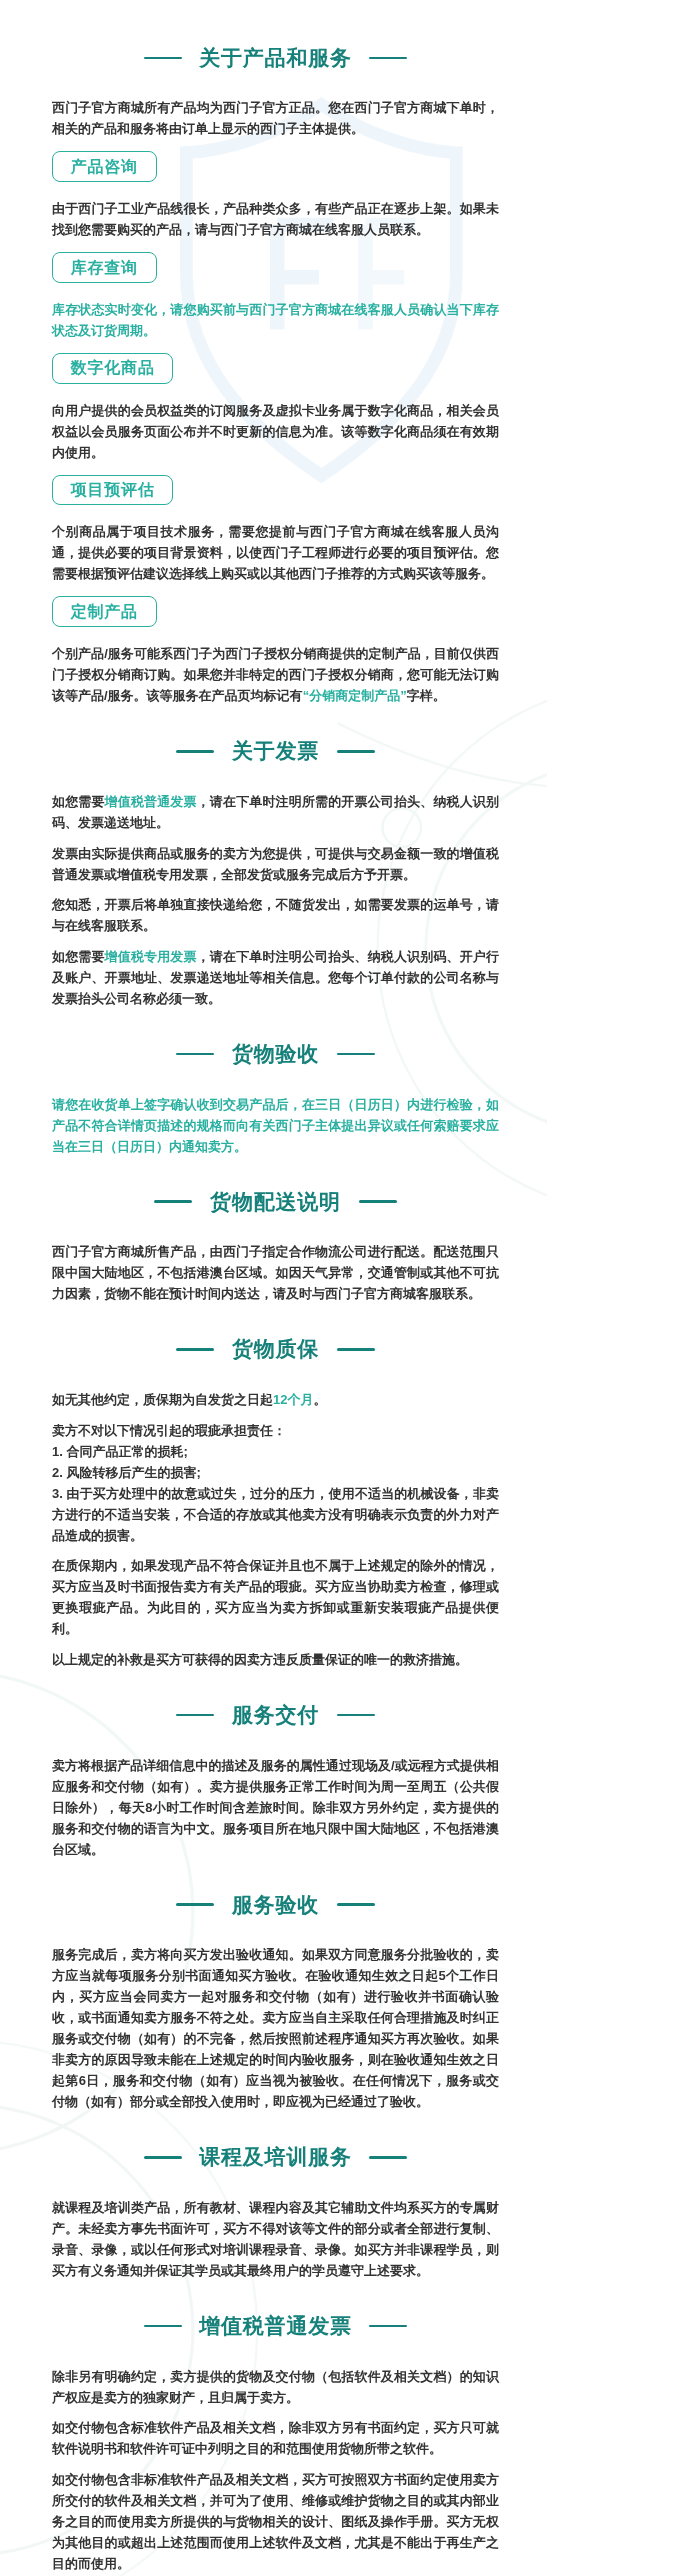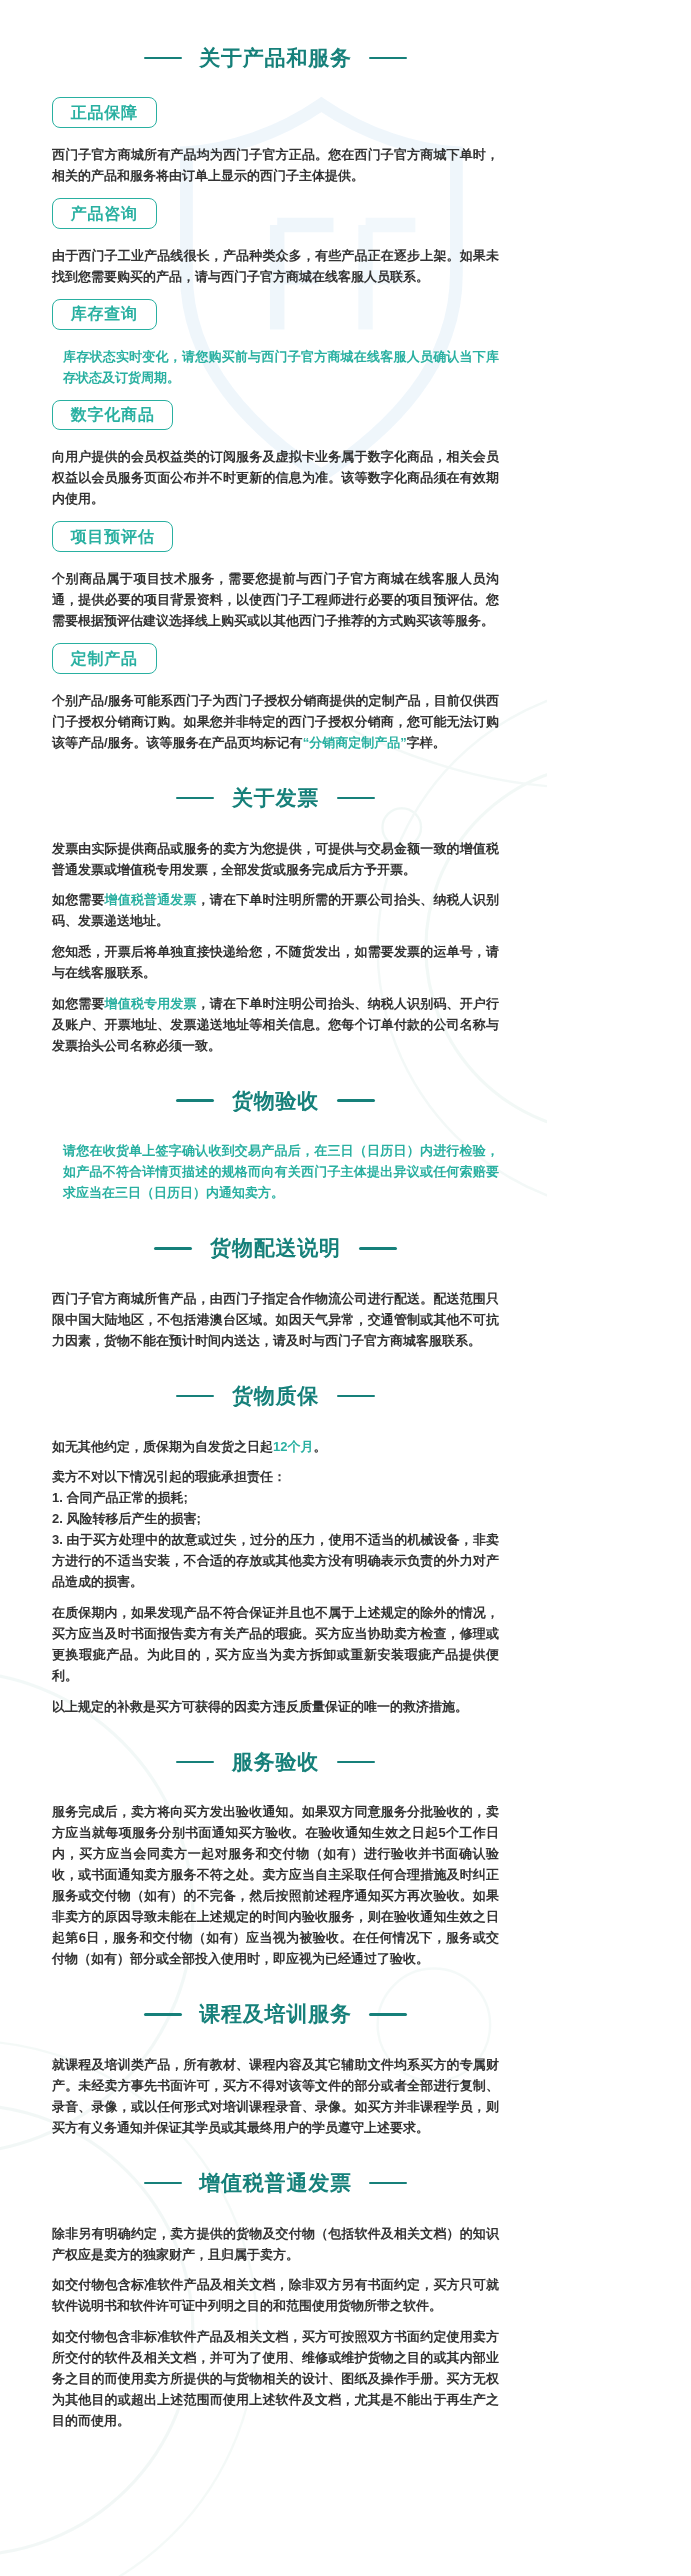--- a/index.html
+++ b/index.html
@@ -66,21 +66,21 @@
     letter-spacing:0.8px;
   }
   p.para{
     font-size:13px;
     line-height:21px;
     font-weight:600;
     margin:9.6px 0;
     text-align:justify;
     color:var(--text);
   }
-  p.para.teal{color:var(--accent);margin-left:11px;}
+  p.para.teal{color:var(--accent);}
   .accent{color:var(--accent);}
 </style>
 </head>
 <body>
 
 <div class="page">
 
   <svg class="watermark" viewBox="0 0 860 3206" xmlns="http://www.w3.org/2000/svg" aria-hidden="true">
 
     <g opacity="0.55">
@@ -104,41 +104,40 @@
     </g>
   </svg>
 
   <div class="content">
       <section>
         <h2 class="sec-title">
           <span class="dash"></span>
           <span>关于产品和服务</span>
           <span class="dash"></span>
         </h2>
-        <div class="badge-row"><span class="badge">正品保障</span></div>
         <p class="para"><span>西门子官方商城所有产品均为西门子官方正品。您在西门子官方商城下单时，相关的产品和服务将由订单上显示的西门子主体提供。</span></p>
         <div class="badge-row"><span class="badge">产品咨询</span></div>
         <p class="para"><span>由于西门子工业产品线很长，产品种类众多，有些产品正在逐步上架。如果未找到您需要购买的产品，请与西门子官方商城在线客服人员联系。</span></p>
         <div class="badge-row"><span class="badge">库存查询</span></div>
         <p class="para teal"><span>库存状态实时变化，请您购买前与西门子官方商城在线客服人员确认当下库存状态及订货周期。</span></p>
         <div class="badge-row"><span class="badge">数字化商品</span></div>
         <p class="para"><span>向用户提供的会员权益类的订阅服务及虚拟卡业务属于数字化商品，相关会员权益以会员服务页面公布并不时更新的信息为准。该等数字化商品须在有效期内使用。</span></p>
         <div class="badge-row"><span class="badge">项目预评估</span></div>
         <p class="para"><span>个别商品属于项目技术服务，需要您提前与西门子官方商城在线客服人员沟通，提供必要的项目背景资料，以使西门子工程师进行必要的项目预评估。您需要根据预评估建议选择线上购买或以其他西门子推荐的方式购买该等服务。</span></p>
         <div class="badge-row"><span class="badge">定制产品</span></div>
         <p class="para"><span>个别产品/服务可能系西门子为西门子授权分销商提供的定制产品，目前仅供西门子授权分销商订购。如果您并非特定的西门子授权分销商，您可能无法订购该等产品/服务。该等服务在产品页均标记有</span><span class="accent">“分销商定制产品”</span><span>字样。</span></p>
       </section>
       <section>
         <h2 class="sec-title">
           <span class="dash"></span>
           <span>关于发票</span>
           <span class="dash"></span>
         </h2>
+        <p class="para"><span>如您需要</span><span class="accent">增值税普通发票</span><span>，请在下单时注明所需的开票公司抬头、纳税人识别码、发票递送地址。</span></p>
         <p class="para"><span>发票由实际提供商品或服务的卖方为您提供，可提供与交易金额一致的增值税普通发票或增值税专用发票，全部发货或服务完成后方予开票。</span></p>
-        <p class="para"><span>如您需要</span><span class="accent">增值税普通发票</span><span>，请在下单时注明所需的开票公司抬头、纳税人识别码、发票递送地址。</span></p>
         <p class="para"><span>您知悉，开票后将单独直接快递给您，不随货发出，如需要发票的运单号，请与在线客服联系。</span></p>
         <p class="para"><span>如您需要</span><span class="accent">增值税专用发票</span><span>，请在下单时注明公司抬头、纳税人识别码、开户行及账户、开票地址、发票递送地址等相关信息。您每个订单付款的公司名称与发票抬头公司名称必须一致。</span></p>
       </section>
       <section>
         <h2 class="sec-title">
           <span class="dash"></span>
           <span>货物验收</span>
           <span class="dash"></span>
         </h2>
         <p class="para teal"><span>请您在收货单上签字确认收到交易产品后，在三日（日历日）内进行检验，如产品不符合详情页描述的规格而向有关西门子主体提出异议或任何索赔要求应当在三日（日历日）内通知卖方。</span></p>
@@ -158,20 +157,28 @@
           <span class="dash"></span>
         </h2>
         <p class="para"><span>如无其他约定，质保期为自发货之日起</span><span class="accent">12个月</span><span>。</span></p>
         <p class="para"><span>卖方不对以下情况引起的瑕疵承担责任：</span><br><span>1. 合同产品正常的损耗;</span><br><span>2. 风险转移后产生的损害;</span><br><span>3. 由于买方处理中的故意或过失，过分的压力，使用不适当的机械设备，非卖方进行的不适当安装，不合适的存放或其他卖方没有明确表示负责的外力对产品造成的损害。</span></p>
         <p class="para"><span>在质保期内，如果发现产品不符合保证并且也不属于上述规定的除外的情况，买方应当及时书面报告卖方有关产品的瑕疵。买方应当协助卖方检查，修理或更换瑕疵产品。为此目的，买方应当为卖方拆卸或重新安装瑕疵产品提供便利。</span></p>
         <p class="para"><span>以上规定的补救是买方可获得的因卖方违反质量保证的唯一的救济措施。</span></p>
       </section>
       <section>
         <h2 class="sec-title">
           <span class="dash"></span>
+          <span>服务交付</span>
+          <span class="dash"></span>
+        </h2>
+        <p class="para"><span>卖方将根据产品详细信息中的描述及服务的属性通过现场及/或远程方式提供相应服务和交付物（如有）。卖方提供服务正常工作时间为周一至周五（公共假日除外），每天8小时工作时间含差旅时间。除非双方另外约定，卖方提供的服务和交付物的语言为中文。服务项目所在地只限中国大陆地区，不包括港澳台区域。</span></p>
+      </section>
+      <section>
+        <h2 class="sec-title">
+          <span class="dash"></span>
           <span>服务验收</span>
           <span class="dash"></span>
         </h2>
         <p class="para"><span>服务完成后，卖方将向买方发出验收通知。如果双方同意服务分批验收的，卖方应当就每项服务分别书面通知买方验收。在验收通知生效之日起5个工作日内，买方应当会同卖方一起对服务和交付物（如有）进行验收并书面确认验收，或书面通知卖方服务不符之处。卖方应当自主采取任何合理措施及时纠正服务或交付物（如有）的不完备，然后按照前述程序通知买方再次验收。如果非卖方的原因导致未能在上述规定的时间内验收服务，则在验收通知生效之日起第6日，服务和交付物（如有）应当视为被验收。在任何情况下，服务或交付物（如有）部分或全部投入使用时，即应视为已经通过了验收。</span></p>
       </section>
       <section>
         <h2 class="sec-title">
           <span class="dash"></span>
           <span>课程及培训服务</span>
           <span class="dash"></span>

